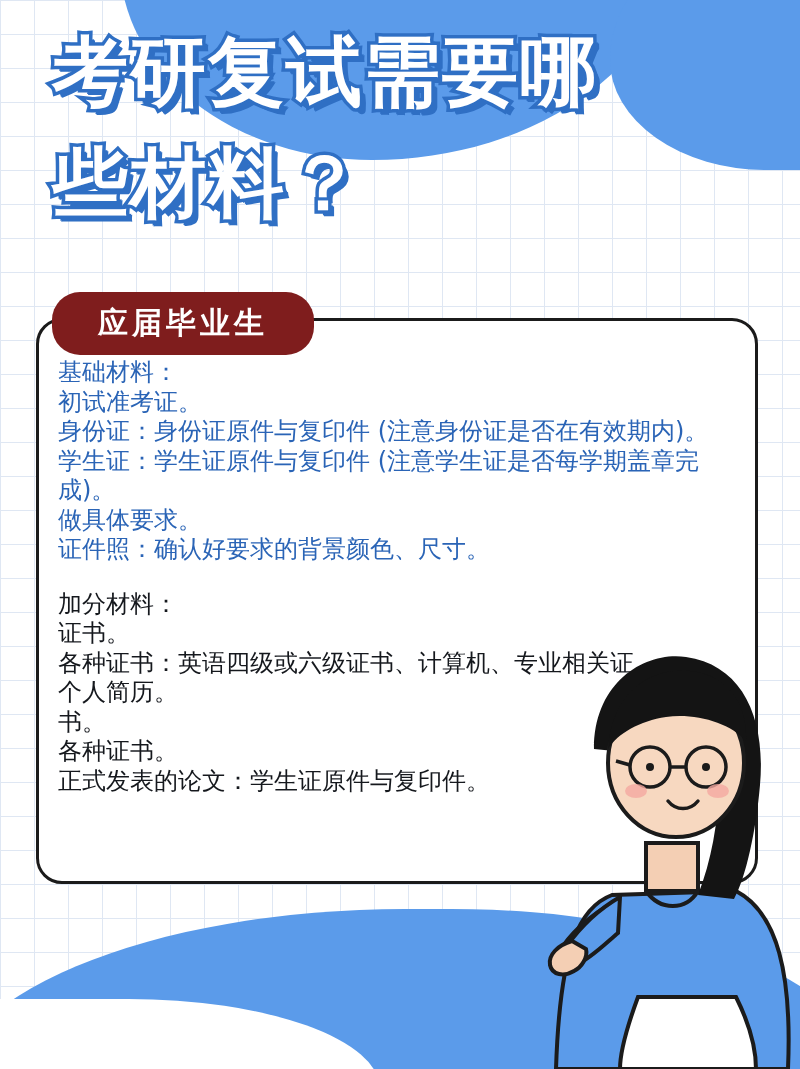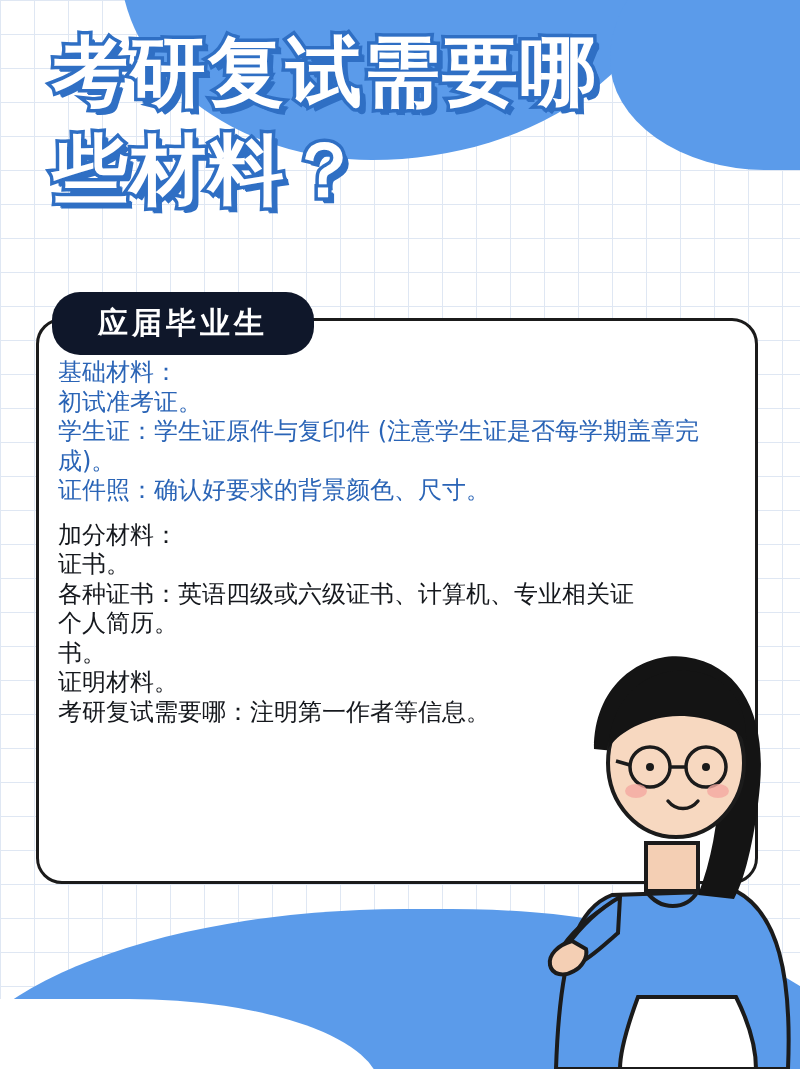--- a/index.html
+++ b/index.html
@@ -92,42 +92,42 @@
     letter-spacing: 2px;
     color: #ffffff;
     -webkit-text-stroke: 7px #2f6fc4;
     paint-order: stroke fill;
     text-shadow:
       6px 6px 0 #2f6fc4,
       5px 5px 0 #2f6fc4;
     white-space: nowrap;
   }
   .title-line.second {
-    margin-top: 6px;
+    margin-top: 19px;
   }
 
   
   .card {
     position: absolute;
     left: 36px;
     top: 318px;
     width: 716px;
     height: 560px;
     background: #ffffff;
     border: 3px solid #1b1b1b;
     border-radius: 26px;
     z-index: 4;
   }
 
   
   .pill {
     position: absolute;
     left: 52px;
     top: 292px;
-    background: #0f172a;
+    background: #7f1d1d;
     color: #ffffff;
     font-size: 30px;
     font-weight: bold;
     letter-spacing: 4px;
     padding: 11px 46px;
     border-radius: 28px;
     z-index: 7;
     font-family: "DejaVu Sans", sans-serif;
   }
 
@@ -146,21 +146,21 @@
     color: #1c2b4a;
     white-space: pre-wrap;
   }
   .line.blue {
     color: #2a64b6;
   }
   .line.dark {
     color: #15181d;
   }
   .line.gap {
-    margin-top: 15px;
+    margin-top: 25px;
   }
 
   
   .girl {
     position: absolute;
     left: 520px;
     top: 645px;
     width: 300px;
     height: 424px;
     z-index: 9;
@@ -182,29 +182,31 @@
     <div class="title-line second">些材料？</div>
   </div>
 
   <div class="card"></div>
 
   <div class="pill">应届毕业生</div>
 
   <div class="body-text" id="body-text">
       <div class="line blue">基础材料：</div>
       <div class="line blue">初试准考证。</div>
+      <div class="line blue">身份证：身份证原件与复印件 (注意身份证是否在有效期内)。</div>
       <div class="line blue">学生证：学生证原件与复印件 (注意学生证是否每学期盖章完成)。</div>
+      <div class="line blue">做具体要求。</div>
       <div class="line blue">证件照：确认好要求的背景颜色、尺寸。</div>
       <div class="line dark gap">加分材料：</div>
       <div class="line dark">证书。</div>
       <div class="line dark">各种证书：英语四级或六级证书、计算机、专业相关证</div>
       <div class="line dark">个人简历。</div>
       <div class="line dark">书。</div>
-      <div class="line dark">证明材料。</div>
-      <div class="line dark">考研复试需要哪：注明第一作者等信息。</div>
+      <div class="line dark">各种证书。</div>
+      <div class="line dark">正式发表的论文：学生证原件与复印件。</div>
     </div>
 
   <svg class="girl" viewBox="0 0 300 424">
 
     <path d="M92 250 C60 262 40 300 36 424 L268 424 C272 330 258 268 216 246 Z" fill="#5b9bea" stroke="#1b1b1b" stroke-width="4"></path>
 
     <path d="M118 352 C104 390 100 410 100 424 L236 424 C236 404 230 380 216 352 Z" fill="#ffffff" stroke="#1b1b1b" stroke-width="4"></path>
 
     <path d="M96 256 C66 272 48 292 40 306 C34 316 40 326 50 322 L58 318" fill="none" stroke="#1b1b1b" stroke-width="4"></path>
     <path d="M100 252 C72 268 56 288 46 302 C38 312 44 324 56 320 C70 314 84 300 98 288 Z" fill="#5b9bea" stroke="#1b1b1b" stroke-width="4"></path>

